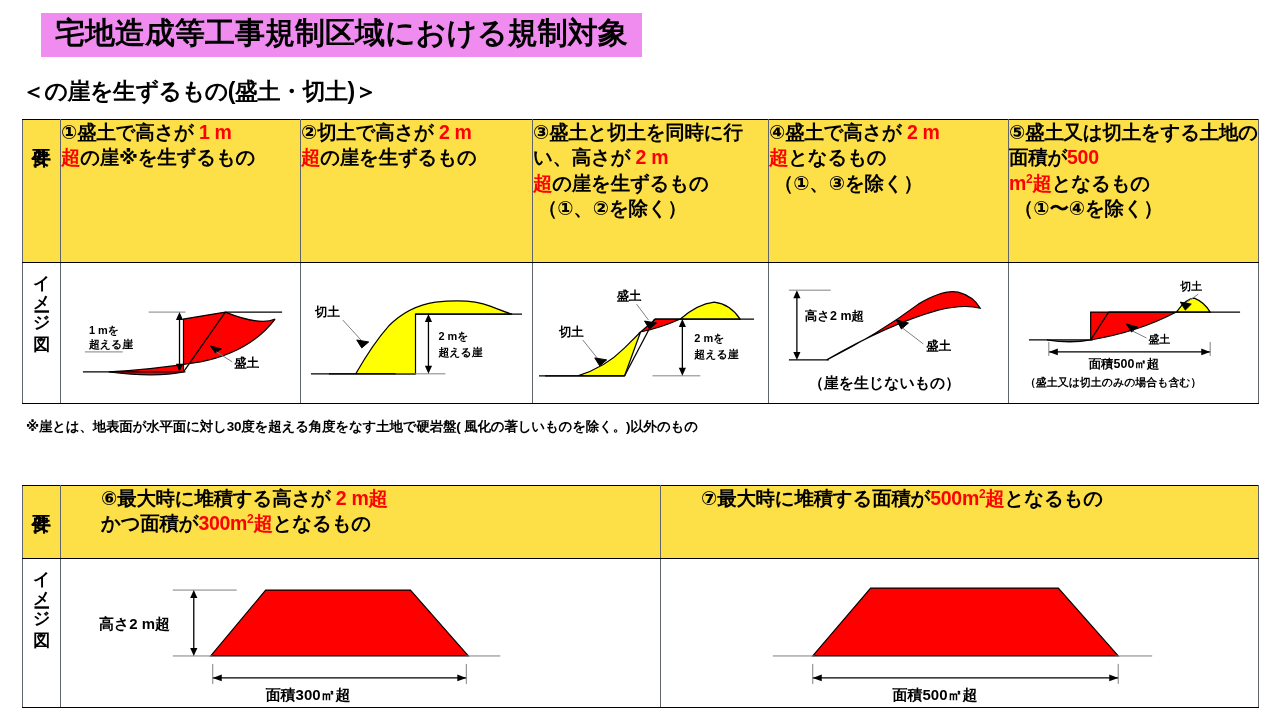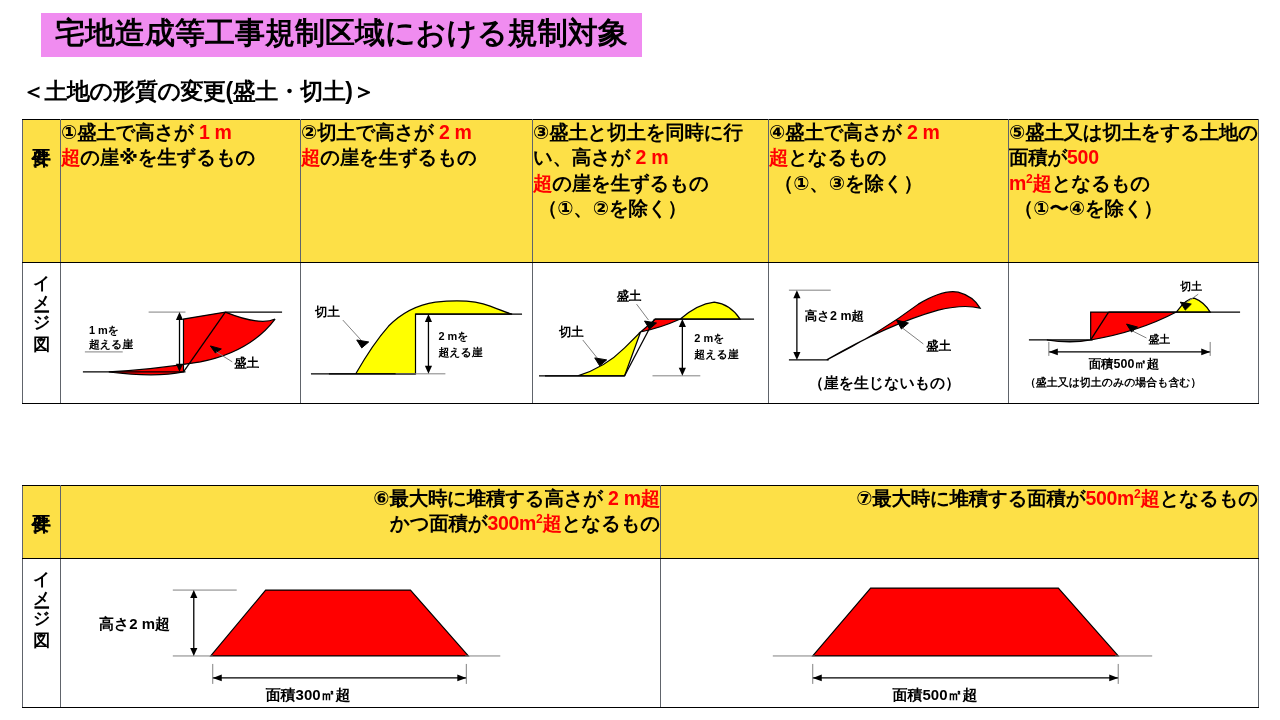--- a/index.html
+++ b/index.html
@@ -61,21 +61,21 @@
     margin:0 auto;
     display:inline-block;
   }
   .vtext.small{font-size:17px;letter-spacing:0.5px;}
 
   .reqcell{
     font-size:19.5px;font-weight:bold;color:#000;
     line-height:1.30;padding:5px 6px 4px 7px;
     letter-spacing:-0.3px;
   }
-  .reqcell.center{text-align:right;padding-left:40px;}
+  .reqcell.center{text-align:left;padding-left:40px;}
   .red{color:#ff0000;}
   sup.sq{font-size:0.62em;vertical-align:super;line-height:0;}
 
   #tbl1 .req-row td.reqcell{height:142px;}
   #tbl1 .img-row td{height:140px;}
   #tbl2 .req-row td.reqcell{height:72px;}
   #tbl2 .img-row td{height:148px;}
 
   .figwrap{width:100%;height:100%;display:block;}
   svg{display:block;margin:0 auto;}
@@ -90,21 +90,21 @@
 </style>
 </head>
 <body>
 
 <div class="page">
 
   <div class="title-bar">
     <div class="title-text">宅地造成等工事規制区域における規制対象</div>
   </div>
 
-  <div class="section-head" id="sec1">＜土地の形質の変更(盛土・切土)＞</div>
+  <div class="section-head" id="sec1">＜の崖を生ずるもの(盛土・切土)＞</div>
 
   <table class="tbl" id="tbl1">
     <colgroup>
       <col style="width:38px">
         <col style="width:240px">
         <col style="width:232px">
       <col style="width:236px">
         <col style="width:240px">
         <col style="width:250px">
     </colgroup>
@@ -234,20 +234,21 @@
           <line class="lngray" x1="40" y1="78" x2="40" y2="92"></line>
           <line class="lngray" x1="202" y1="78" x2="202" y2="92"></line>
           <text class="dg-t2" x="80" y="104">面積500㎡超</text>
           <text class="dg-t" x="16" y="122">（盛土又は切土のみの場合も含む）</text>
         </svg>
       </td>
     </tr>
     </tbody>
   </table>
 
+  <div class="footnote">※崖とは、地表面が水平面に対し30度を超える角度をなす土地で硬岩盤( 風化の著しいものを除く。)以外のもの</div>
 
 
   <table class="tbl" id="tbl2">
     <colgroup>
       <col style="width:38px">
         <col style="width:600px">
         <col style="width:598px">
     </colgroup>
     <tbody>
     <tr class="req-row">

